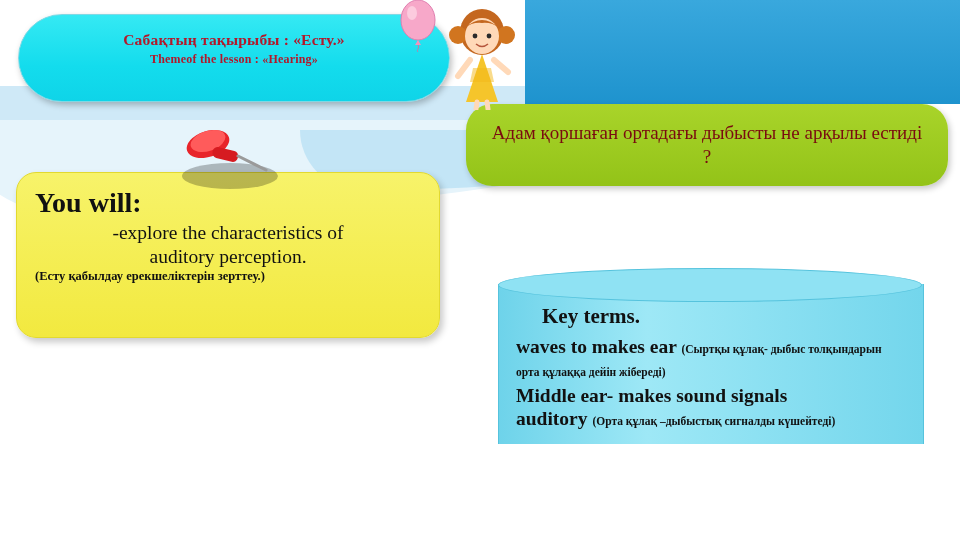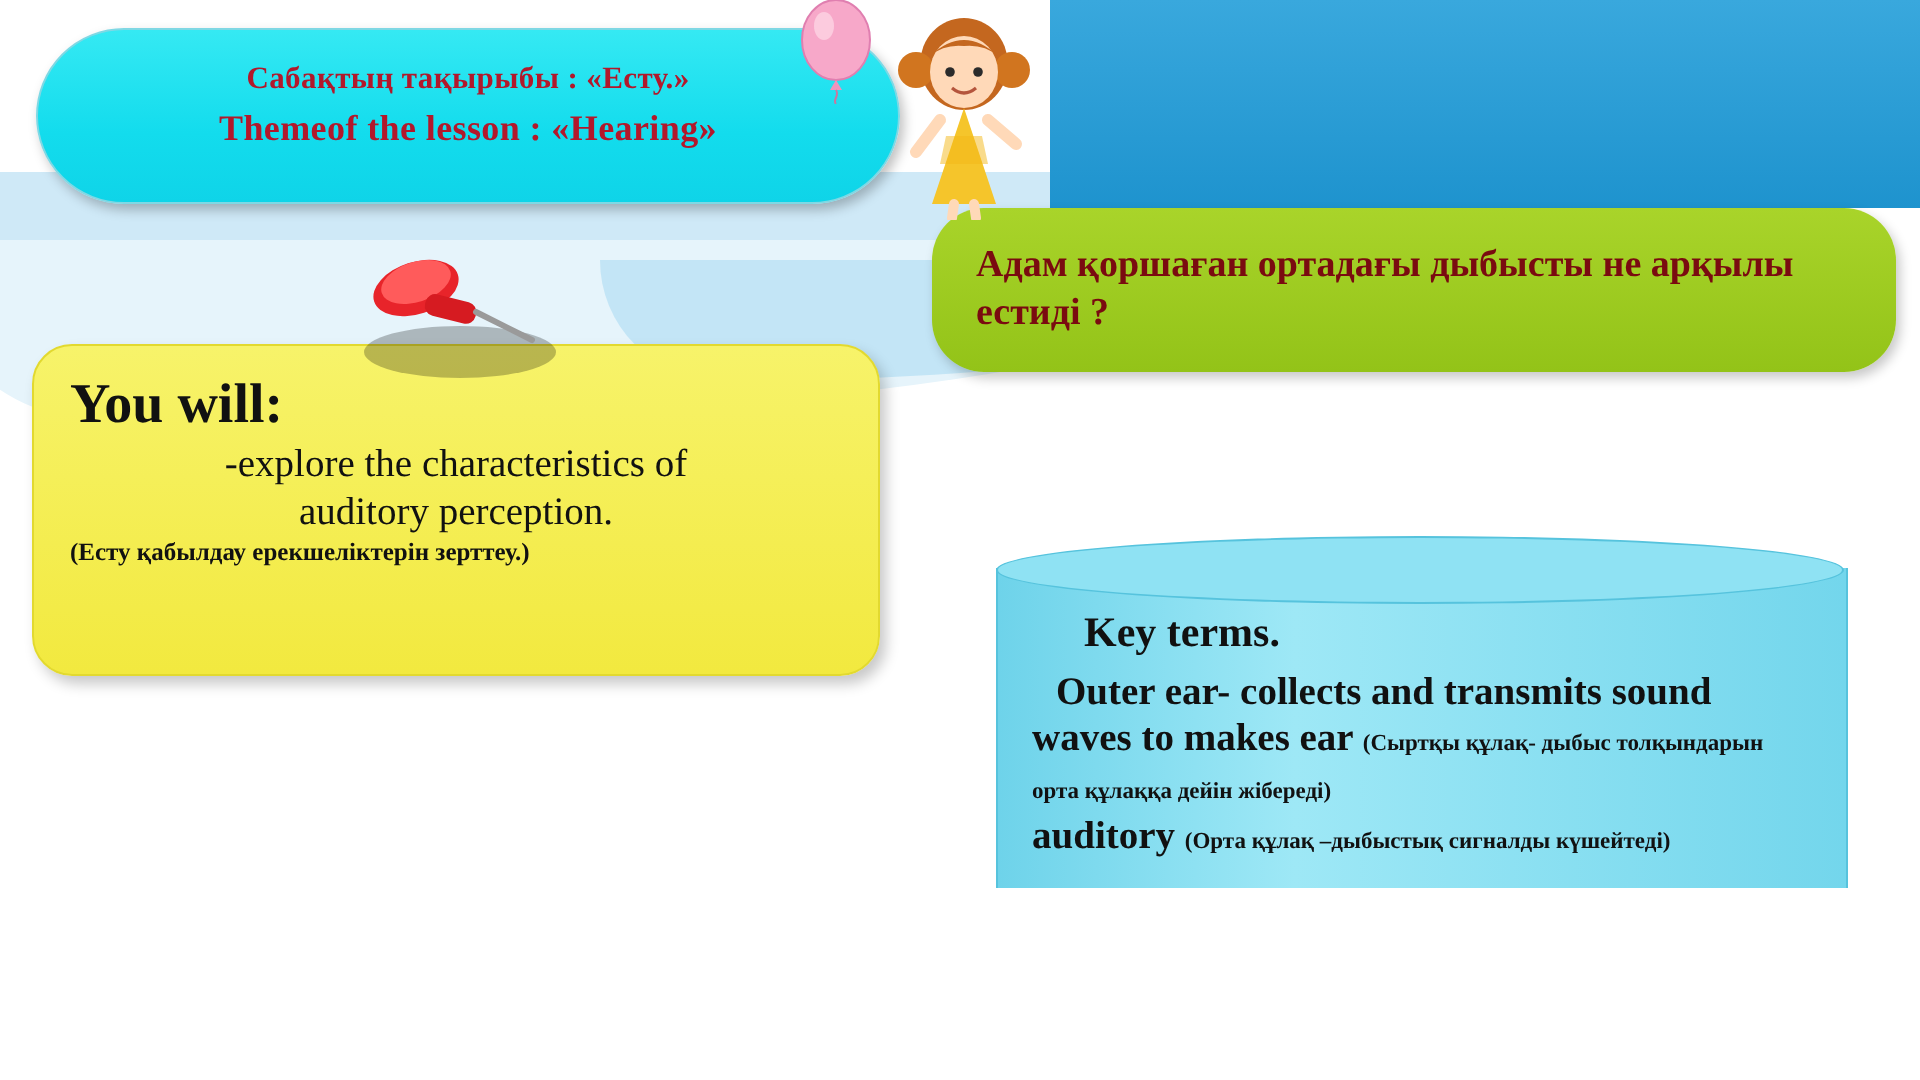--- a/index.html
+++ b/index.html
@@ -88,21 +88,21 @@
   .theme-line {
     text-align: center;
     color: #b2182b;
     font-weight: bold;
     font-size: 15.5px;
     line-height: 1.45;
     letter-spacing: .2px;
     white-space: nowrap;
   }
   .theme-line.second {
-    font-size: 18px;
+    font-size: 12px;
   }
 
   
   .question-box {
     position: absolute;
     left: 466px;
     top: 104px;
     width: 482px;
     height: 82px;
     background: #9ecb1f;
@@ -111,24 +111,24 @@
     box-shadow: 2px 3px 6px rgba(0,0,0,.22);
     z-index: 4;
     display: flex;
     align-items: center;
     justify-content: center;
     padding: 0 22px;
     box-sizing: border-box;
   }
   .question-text {
     color: #7a0b10;
-    font-weight: bold;
+    font-weight: normal;
     font-size: 19px;
     line-height: 1.25;
-    text-align: left;
+    text-align: center;
   }
 
   
   .objectives-box {
     position: absolute;
     left: 16px;
     top: 172px;
     width: 424px;
     height: 166px;
     background: #f5ef56;
@@ -334,31 +334,31 @@
   </div>
 
   <div class="cylinder">
     <div class="cyl-body"></div>
     <div class="cyl-bottom"></div>
     <div class="cyl-top"></div>
     <div class="cyl-content">
       <div class="kt-title">Key terms.</div>
 
       <div class="kt-block">
-        <div class="kt-line indent">
-          <span>Outer ear-</span>
-          <span>collects  and transmits sound</span>
-        </div>
         <div class="kt-line">
           <span>waves to makes ear</span>
           <span class="kt-small">(Сыртқы құлақ- дыбыс толқындарын орта құлаққа дейін  жібереді)</span>
         </div>
       </div>
 
       <div class="kt-block">
+        <div class="kt-line">
+          <span>Middle ear-</span>
+          <span>makes sound signals</span>
+        </div>
         <div class="kt-line">
           <span>auditory</span>
           <span class="kt-small">(Орта құлақ –дыбыстық сигналды күшейтеді)</span>
         </div>
       </div>
     </div>
   </div>
 
 </div>
 

